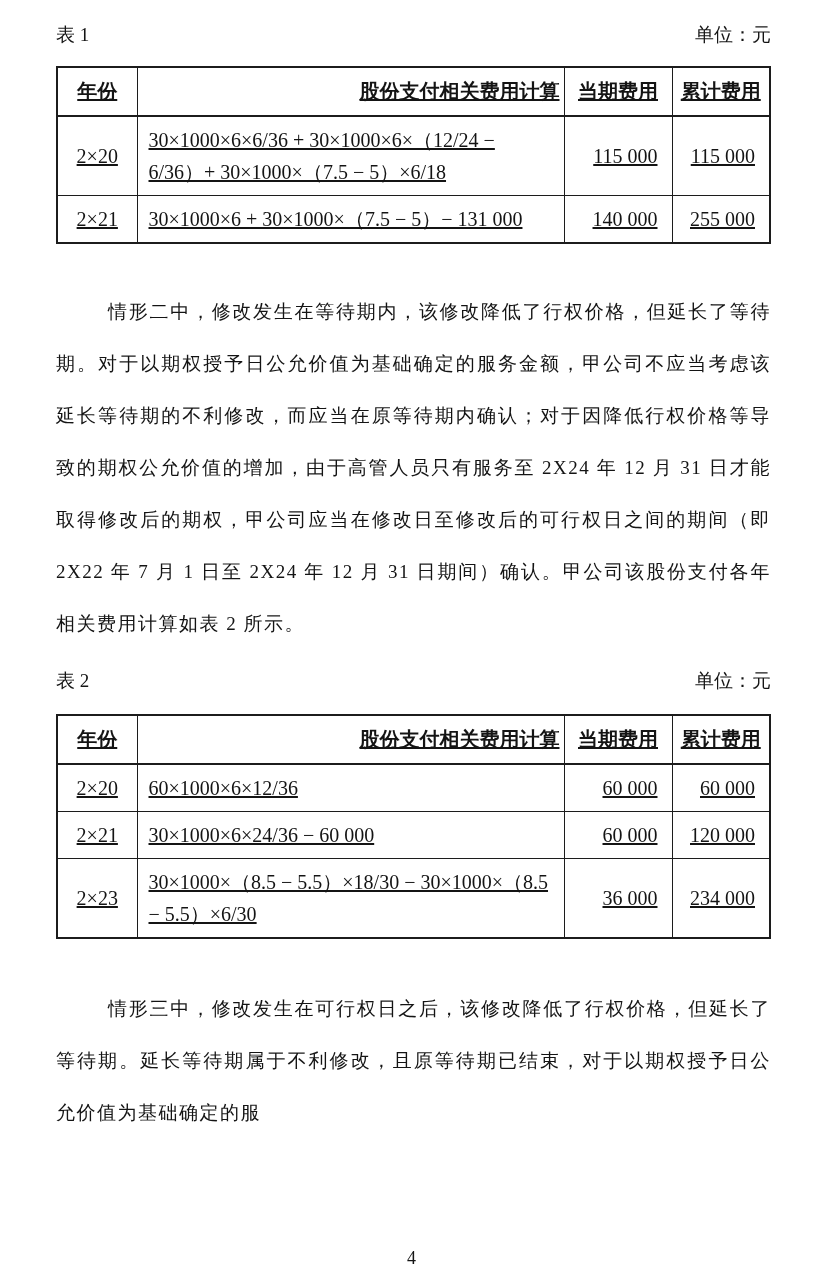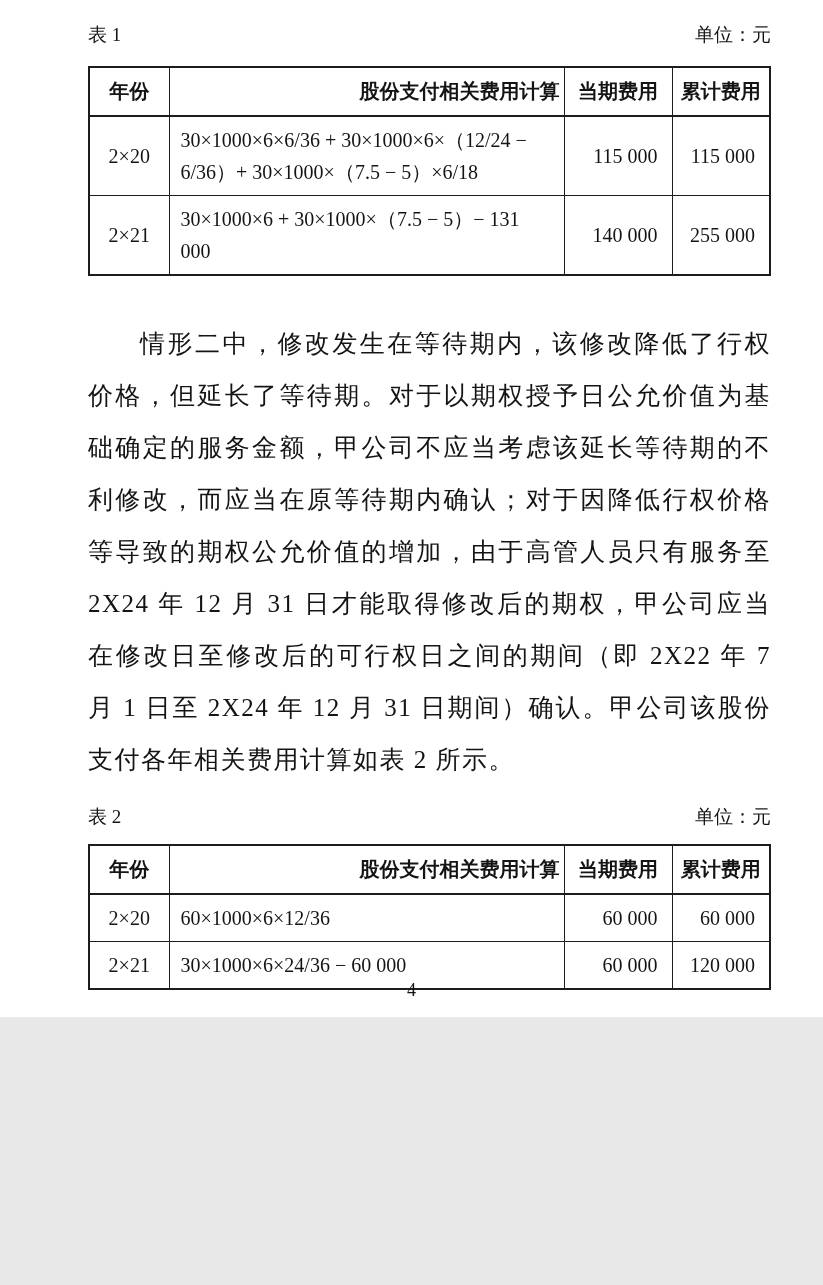--- a/index.html
+++ b/index.html
@@ -1,46 +1,46 @@
 <!DOCTYPE html>
 <html><head>
 <meta charset="utf-8">
 <style>
   * { margin: 0; padding: 0; box-sizing: border-box; }
   html, body { background: #e8e8e8; }
   .page {
     position: relative;
     width: 823px;
-    height: 1017px;
+    height: 1285px;
     margin: 0 auto;
     background: #ffffff;
     color: #141414;
     font-family: "Liberation Serif", "DejaVu Serif", serif;
     overflow: hidden;
-    padding-left: 32px;
   }
   .content {
     padding: 22px 52px 0 56px; 
   }
   .caption-row {
     display: flex;
     justify-content: space-between;
     align-items: flex-end;
     font-size: 19px;
     line-height: 26px;
   }
   .caption-row.first { margin-bottom: 18px; }
-  .caption-row.second { margin-top: 18px; margin-bottom: 14px; gap: 8px; }
+  .caption-row.second { margin-top: 18px; margin-bottom: 20px; gap: 8px; }
 
   table.fee-table {
     width: 100%;
     border-collapse: collapse;
     table-layout: fixed;
     border: 2px solid #1c1c1c;
     font-size: 20px;
+    text-decoration: underline;
   }
   table.fee-table th, table.fee-table td {
     border: 1px solid #1c1c1c;
     vertical-align: middle;
   }
   table.fee-table thead th {
     border-bottom: 2px solid #1c1c1c;
     font-weight: bold;
     font-size: 20px;
     padding: 10px 4px;
@@ -54,21 +54,21 @@
     line-height: 1.6;
     margin-left: 8px;
   }
   td.num-cell {
     text-align: right;
     padding-right: 14px;
     white-space: nowrap;
     margin-left: 40px;
   }
   .para {
-    font-size: 25px;
+    font-size: 19px;
     line-height: 52px;
     text-align: justify;
     text-indent: 52px;
     letter-spacing: 1.5px;
   }
   .para.case2 { margin-top: 42px; }
   .para.case3 { margin-top: 44px; }
   .page-footer {
     position: absolute;
     bottom: 16px;
@@ -148,20 +148,26 @@
           <td class="formula-cell">60×1000×6×12/36</td>
           <td class="num-cell">60 000</td>
           <td class="num-cell">60 000</td>
         </tr>
         <tr>
           <td class="year-cell">2×21</td>
           <td class="formula-cell">30×1000×6×24/36 − 60 000</td>
           <td class="num-cell">60 000</td>
           <td class="num-cell">120 000</td>
         </tr>
+        <tr>
+          <td class="year-cell">2×23</td>
+          <td class="formula-cell">30×1000×（8.5 − 5.5）×18/30 − 30×1000×（8.5 − 5.5）×6/30</td>
+          <td class="num-cell">36 000</td>
+          <td class="num-cell">234 000</td>
+        </tr>
       </tbody>
     </table>
 
     <p class="para case3">情形三中，修改发生在可行权日之后，该修改降低了行权价格，但延长了等待期。延长等待期属于不利修改，且原等待期已结束，对于以期权授予日公允价值为基础确定的服</p>
 
   </div>
 
   <div class="page-footer">4</div>
 </div>
 

